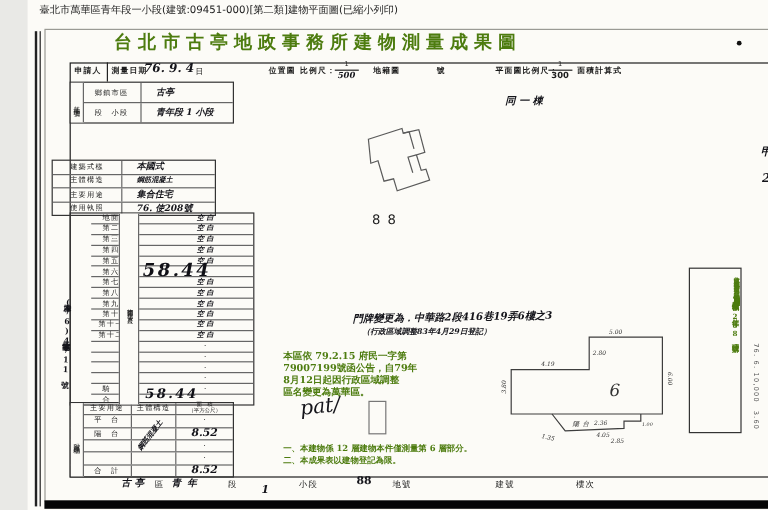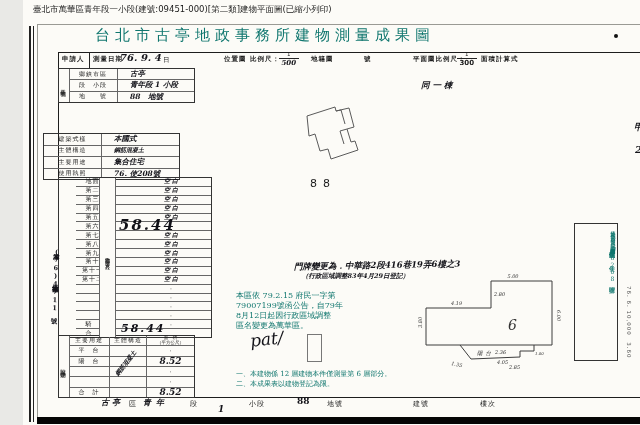--- a/index.html
+++ b/index.html
@@ -1,21 +1,21 @@
 <!DOCTYPE html>
 <html><head>
 <meta charset="utf-8">
 <style>
   html,body{margin:0;padding:0;background:#e9e9e6;}
   .page{position:relative;width:640px;height:425px;background:#fcfbf7;overflow:hidden;
         font-family:"DejaVu Sans",sans-serif;color:#1b1b1b;margin-left:23px;}
   .abs{position:absolute;line-height:1.15;white-space:nowrap;}
   .printed{font-family:"DejaVu Sans",sans-serif;color:#1b1b1b;}
   .hand{font-family:"DejaVu Serif",serif;font-style:italic;font-weight:700;color:#14141a;}
-  .stamp{font-family:"DejaVu Serif",serif;font-weight:400;color:#0f766e;}
+  .stamp{font-family:"DejaVu Serif",serif;font-weight:700;color:#4d7c0f;}
   .lbl{font-size:6.5px;letter-spacing:1px;font-weight:bold;}
   .line{position:absolute;background:#222;}
   .sect{position:absolute;border:1px solid #333;display:flex;flex-direction:column;}
   .frow{flex:1;display:flex;align-items:stretch;min-height:0;}
   .frow + .frow{border-top:1px solid #666;}
   .padL{padding-left:10px;}
   .flab{border-right:1px solid #666;display:flex;align-items:center;justify-content:center;
         font-size:6px;letter-spacing:1px;}
   .w48{width:48px;}.w57{width:57px;}.w40{width:40px;}.w36{width:36px;}
   .fval{flex:1;display:flex;align-items:center;padding-left:12px;font-size:7.5px;}
@@ -78,24 +78,20 @@
       <span class="vtext">基地地號</span>
     </div>
     <div class="frow padL">
       <span class="flab w48">鄉鎮市區</span>
       <span class="fval hand">古亭</span>
     </div>
     <div class="frow padL">
       <span class="flab w48">段　小段</span>
       <span class="fval hand">青年段 1 小段</span>
     </div>
-    <div class="frow padL">
-      <span class="flab w48">地　　號</span>
-      <span class="fval hand">88　地號</span>
-    </div>
   </div>
 
 
   <div class="sect" style="left:20px;top:133px;width:135px;height:45px;">
     <div class="frow">
       <span class="flab w57">建築式樣</span>
       <span class="fval hand" style="border-bottom:0;">本國式</span>
     </div>
     <div class="frow">
       <span class="flab w57">主體構造</span>

